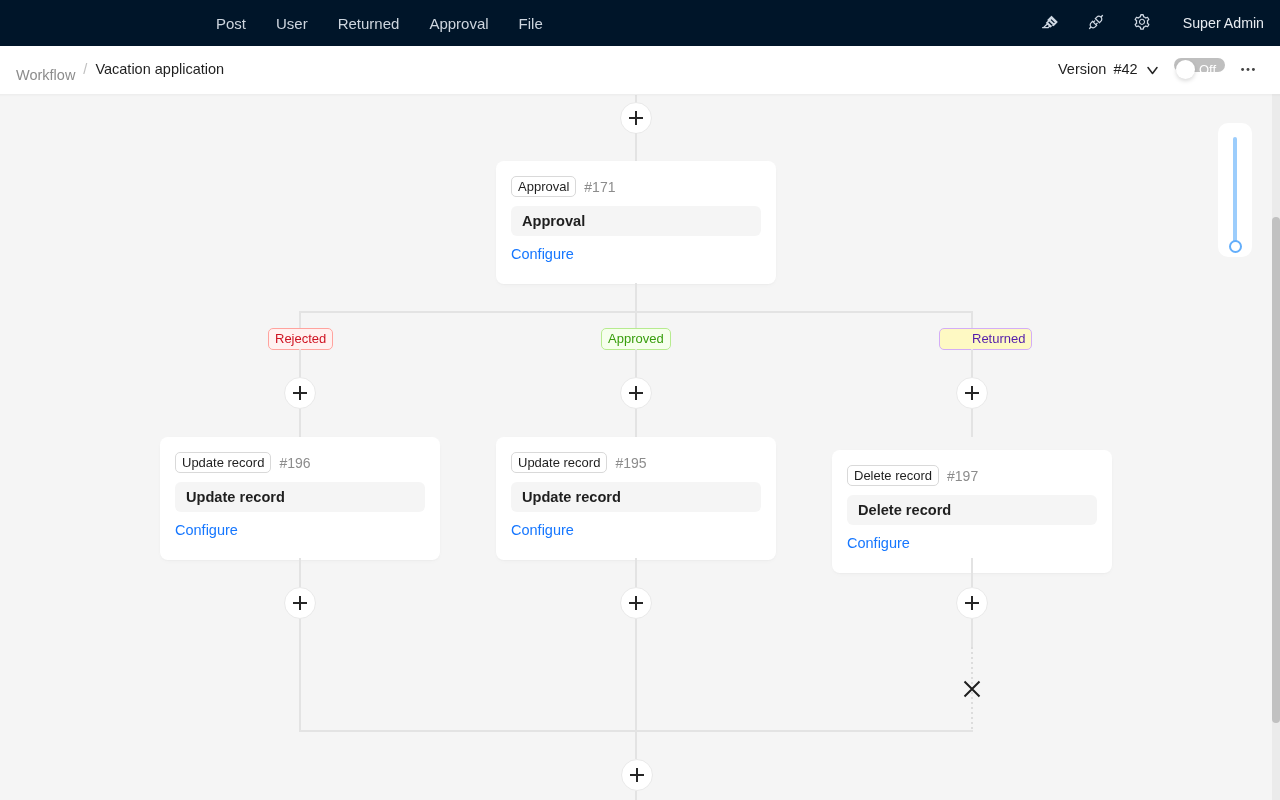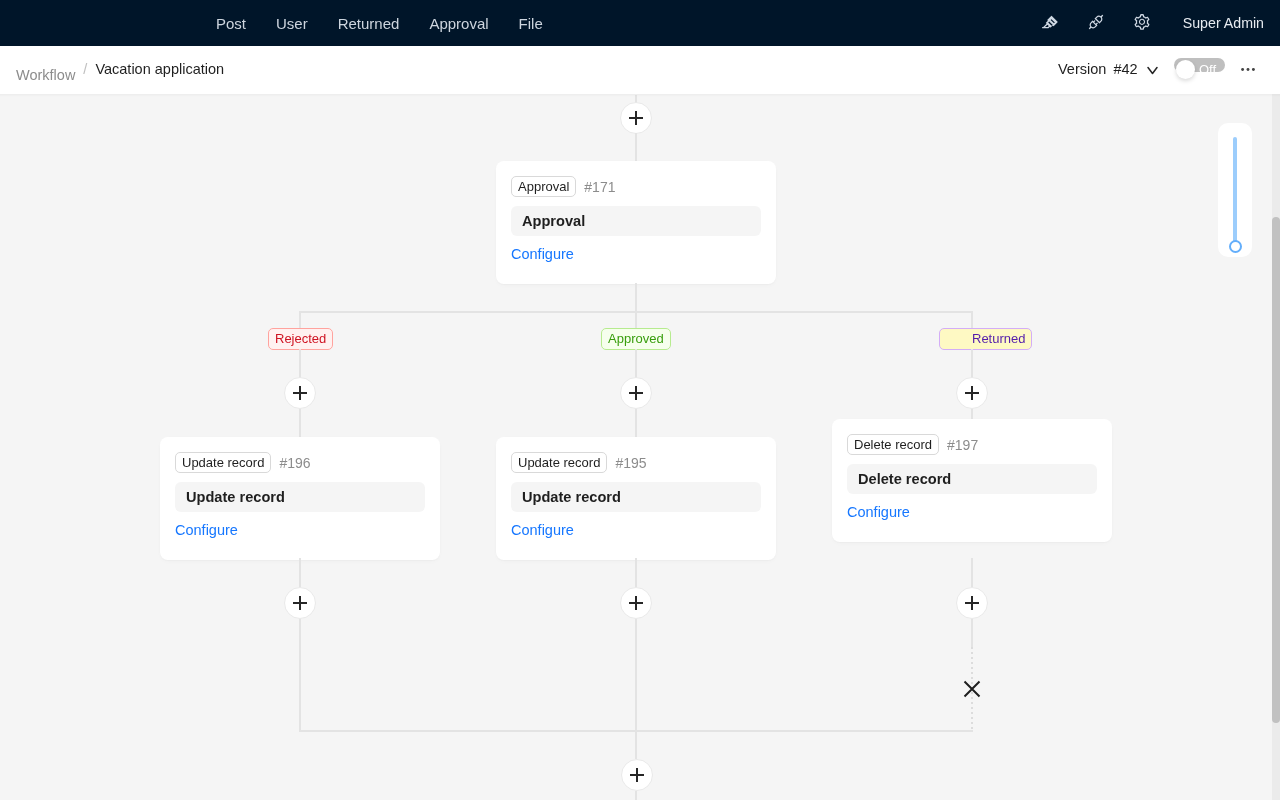--- a/index.html
+++ b/index.html
@@ -255,21 +255,21 @@
 
     <div class="node" style="left:496px; top:345px;">
       <div class="nhead">
         <span class="ntype">Update record</span>
         <span class="nid">#195</span>
       </div>
       <div class="ntitle">Update record</div>
       <div class="nconfig">Configure</div>
     </div>
 
-    <div class="node" style="left:832px; top:327px;">
+    <div class="node" style="left:832px; top:358px;">
       <div class="nhead">
         <span class="ntype">Delete record</span>
         <span class="nid">#197</span>
       </div>
       <div class="ntitle">Delete record</div>
       <div class="nconfig">Configure</div>
     </div>
 
     <div class="line vline" style="left:299px; top:466px; height:29px;"></div>
     <div class="line vline" style="left:635px; top:466px; height:29px;"></div>

